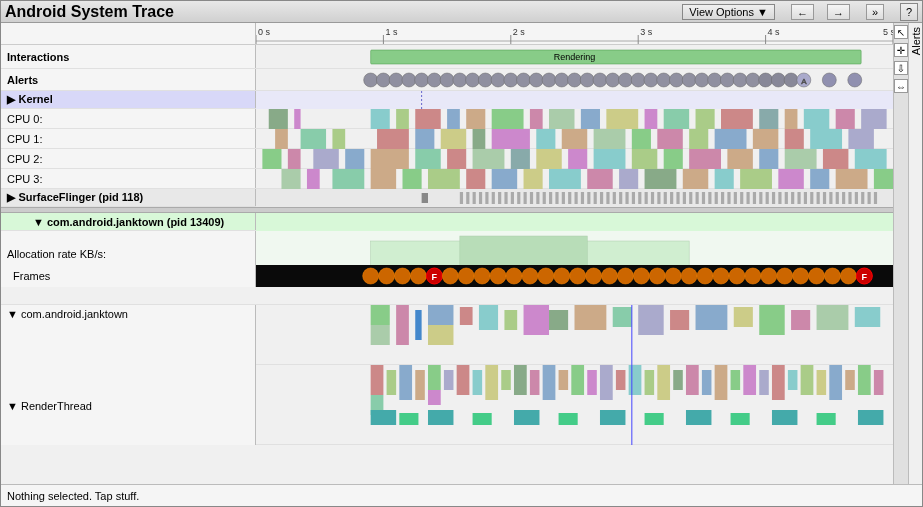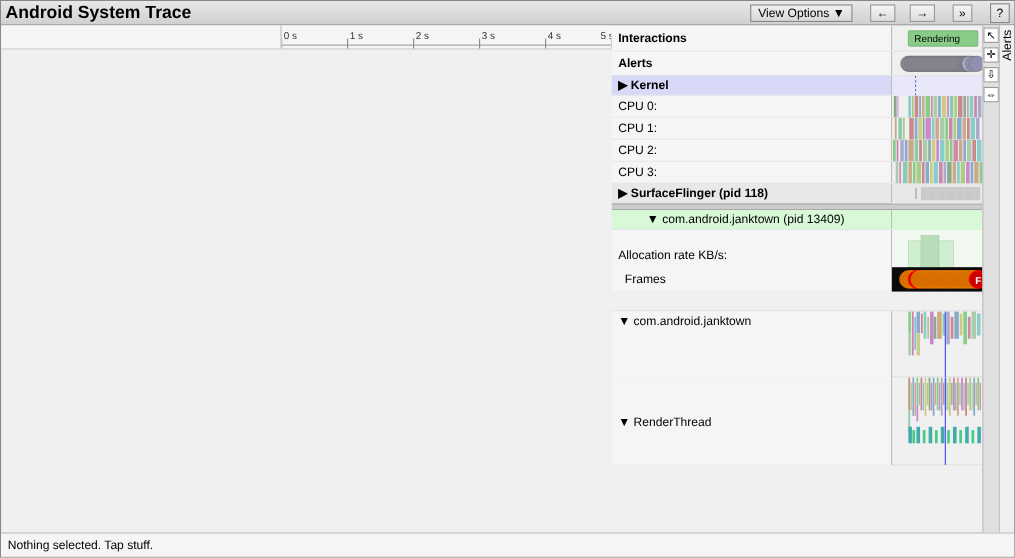--- a/index.html
+++ b/index.html
@@ -78,21 +78,21 @@
       <button class="view-options-btn">View Options ▼</button>
       <button class="title-btn">←</button>
       <button class="title-btn" style="margin-left:-3px;">→</button>
       <button class="title-btn">»</button>
       <button class="help-btn">?</button>
     </div>
   </div>
 
   <div style="display:flex;flex:1;overflow:hidden;">
 
-    <div style="flex:1;display:flex;overflow:hidden;">
+    <div style="flex:1;display:flex;flex-direction:column;overflow:hidden;">
 
       <div style="display:flex;height:22px;flex-shrink:0;border-bottom:1px solid #ccc;background:#f5f5f5;">
         <div style="width:255px;flex-shrink:0;border-right:1px solid #bbb;"></div>
         <div style="flex:1;position:relative;overflow:hidden;">
           <svg width="100%" height="22">
             <line x1="0" y1="18" x2="100%" y2="18" stroke="#aaa" stroke-width="1"></line>
 
             <line x1="0%" y1="12" x2="0%" y2="22" stroke="#888" stroke-width="1"></line>
             <text x="2" y="12" font-size="9" fill="#333">0 s</text>
             <line x1="20%" y1="12" x2="20%" y2="22" stroke="#888" stroke-width="1"></line>
@@ -389,21 +389,21 @@
                 <rect x="96%" y="3" width="0.5%" height="12"></rect>
                 <rect x="97%" y="3" width="0.5%" height="12"></rect>
               </g>
             </svg>
           </div>
         </div>
 
         <div style="height:6px;background:#ccc;border-top:1px solid #aaa;border-bottom:1px solid #aaa;"></div>
 
         <div class="row" style="height:18px;background:#d8f8d8;">
-          <div class="row-label" style="background:#d8f8d8;font-weight:normal;padding-left:32px;">
+          <div class="row-label" style="background:#d8f8d8;font-weight:bold;padding-left:32px;">
             <span>▼ com.android.janktown (pid 13409)</span>
           </div>
           <div class="row-track" style="background:#d8f8d8;height:18px;"></div>
         </div>
 
         <div class="row" style="height:34px;">
           <div class="row-label" style="height:45px;display:flex;align-items:center;">
             <span>Allocation rate KB/s:</span>
           </div>
           <div class="row-track" style="height:45px;background:#f0f8f0;">

